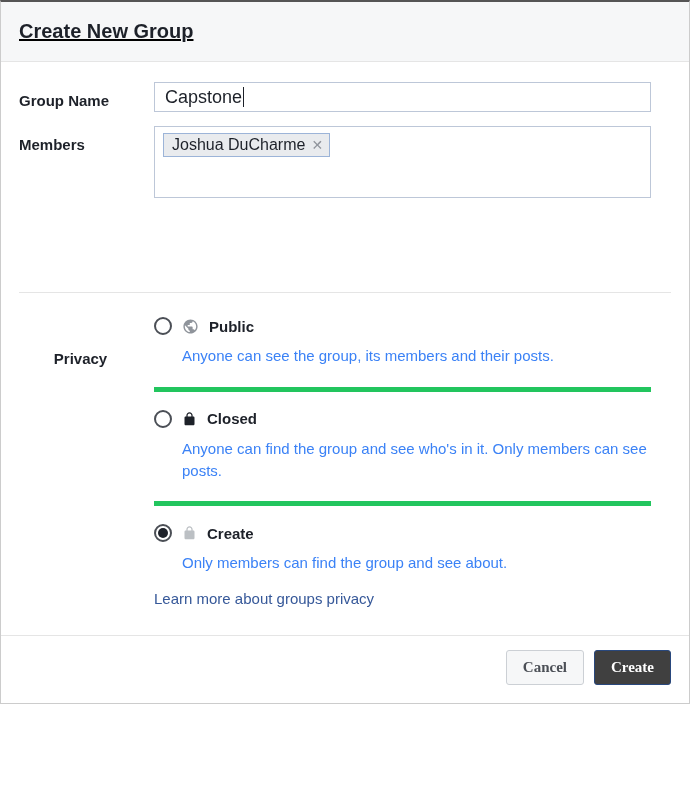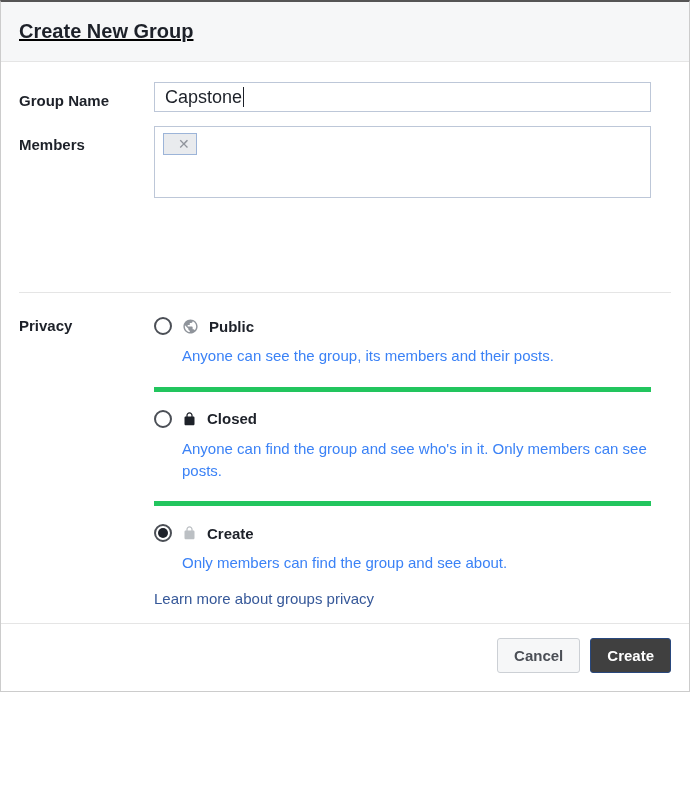--- a/index.html
+++ b/index.html
@@ -76,26 +76,27 @@
       border-top: 1px solid #e5e5e5;
       margin: 0 18px;
     }
     .privacy-row {
       display: flex;
       align-items: flex-start;
       padding: 24px 18px 0 18px;
     }
     .privacy-label {
       width: 135px;
-      text-align: left;
+      text-align: center;
       padding-right: 12px;
       font-size: 15px;
       font-weight: bold;
       color: #1d2129;
       padding-top: 0px;
+      margin-top: 33px;
     }
     .privacy-options {
       flex: 1;
       padding-right: 20px;
     }
     .privacy-option {
       padding-bottom: 20px;
       border-bottom: 5px solid #22c55e;
       margin-bottom: 18px;
     }
@@ -145,29 +146,30 @@
       color: #3b82f6;
       line-height: 1.45;
       margin-left: 28px;
     }
     .learn-link {
       font-size: 15px;
       color: #365899;
       text-decoration: none;
       display: inline-block;
       margin-left: 0px;
-      margin-bottom: 16px;
+      margin-bottom: 28px;
       cursor: pointer;
     }
     .footer {
       border-top: 1px solid #e5e5e5;
       padding: 14px 18px 18px 18px;
       display: flex;
       justify-content: flex-end;
       gap: 10px;
+      font-family: Liberation Serif, serif;
     }
     .btn {
       font-family: inherit;
       font-size: 15px;
       font-weight: bold;
       padding: 8px 16px;
       border-radius: 3px;
       cursor: pointer;
     }
     .btn-cancel {
@@ -217,20 +219,21 @@
             <span class="cursor"></span>
         </div>
       </div>
     </div>
 
     <div class="form-row">
       <div class="form-label">Members</div>
       <div class="form-control">
         <div class="members-box">
           <span class="member-chip">
+            <span>Joshua DuCharme</span>
             <span class="chip-remove">✕</span>
           </span>
         </div>
       </div>
     </div>
 
     <div class="spacer"></div>
   </div>
 
   <div class="divider"></div>

